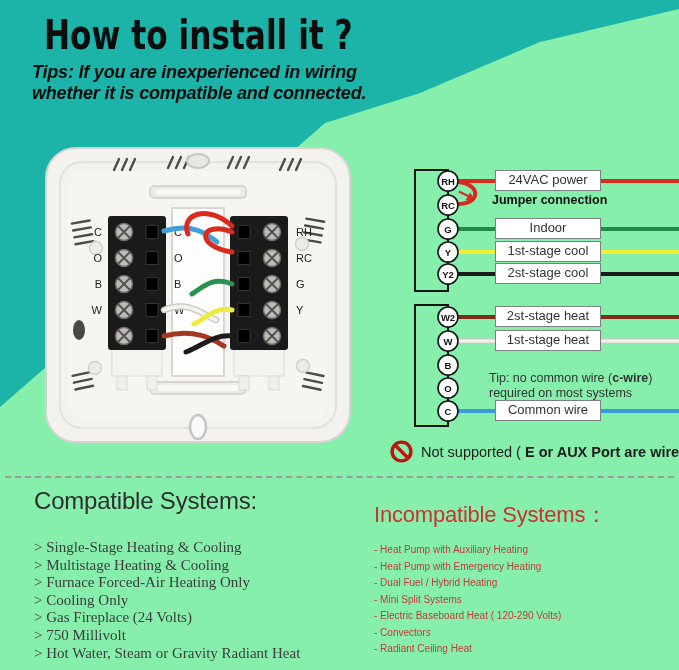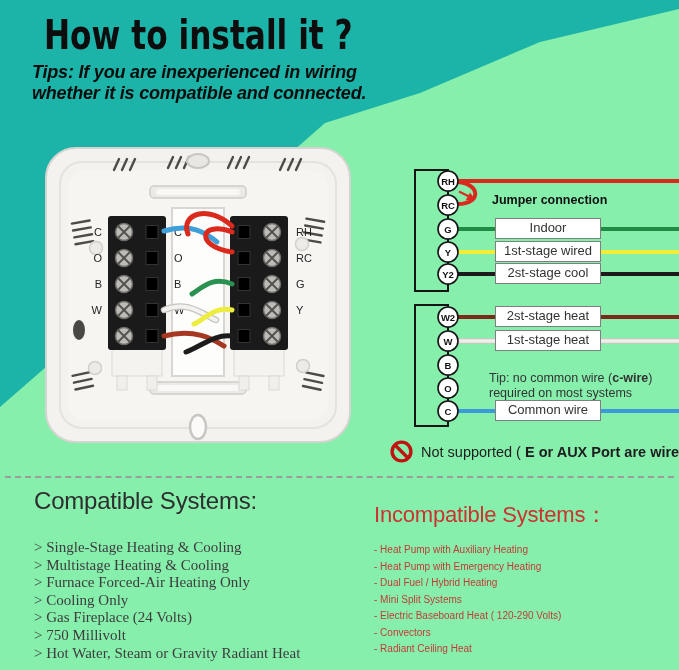--- a/index.html
+++ b/index.html
@@ -265,22 +265,23 @@
         <text class="term-label" x="53" y="95.5" text-anchor="middle">Y</text>
         <text class="term-label" x="53" y="117.5" text-anchor="middle">Y2</text>
         <text class="term-label" x="53" y="160.5" text-anchor="middle">W2</text>
         <text class="term-label" x="53" y="184.5" text-anchor="middle">W</text>
         <text class="term-label" x="53" y="208.5" text-anchor="middle">B</text>
         <text class="term-label" x="53" y="231.5" text-anchor="middle">O</text>
         <text class="term-label" x="53" y="254.5" text-anchor="middle">C</text>
       </g>
     </svg>
 
+    <div class="wirebox" style="top:10px">24VAC power</div>
     <div class="wirebox" style="top:58px">Indoor blower(fan)</div>
-    <div class="wirebox" style="top:81px">1st-stage wired</div>
+    <div class="wirebox" style="top:81px">1st-stage cool</div>
     <div class="wirebox" style="top:103px">2st-stage cool</div>
     <div class="wirebox" style="top:146px">2st-stage heat</div>
     <div class="wirebox" style="top:170px">1st-stage heat</div>
     <div class="wirebox" style="top:240px">Common wire</div>
     <div class="jumper-note">Jumper connection</div>
     <div class="tip-note">
       <div><span>Tip: no common wire (</span><span class="b">c-wire</span><span>)</span></div>
       <div>required on most systems</div>
     </div>
   </div>

